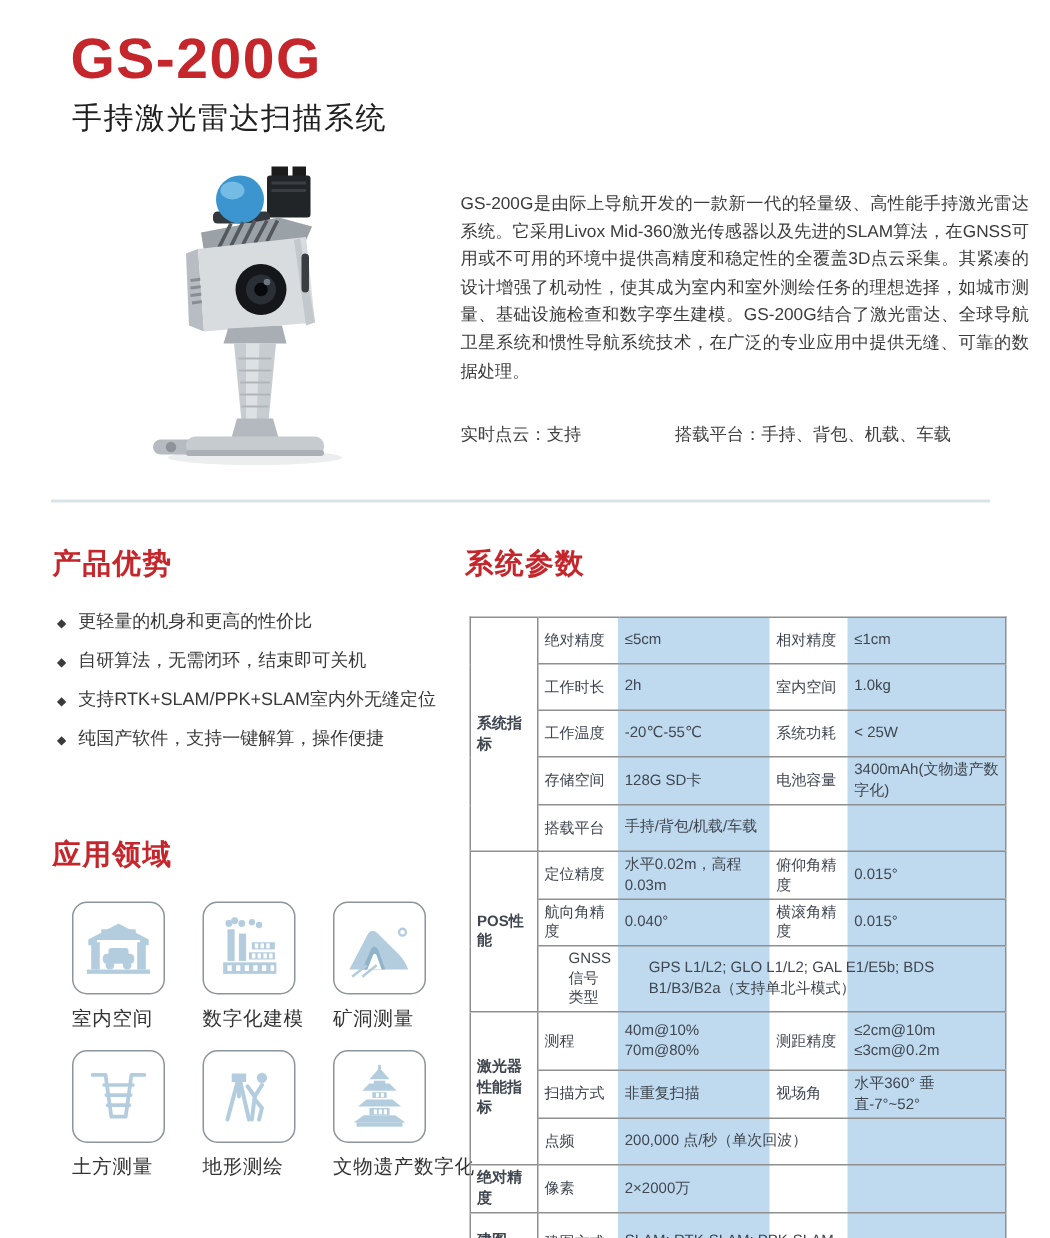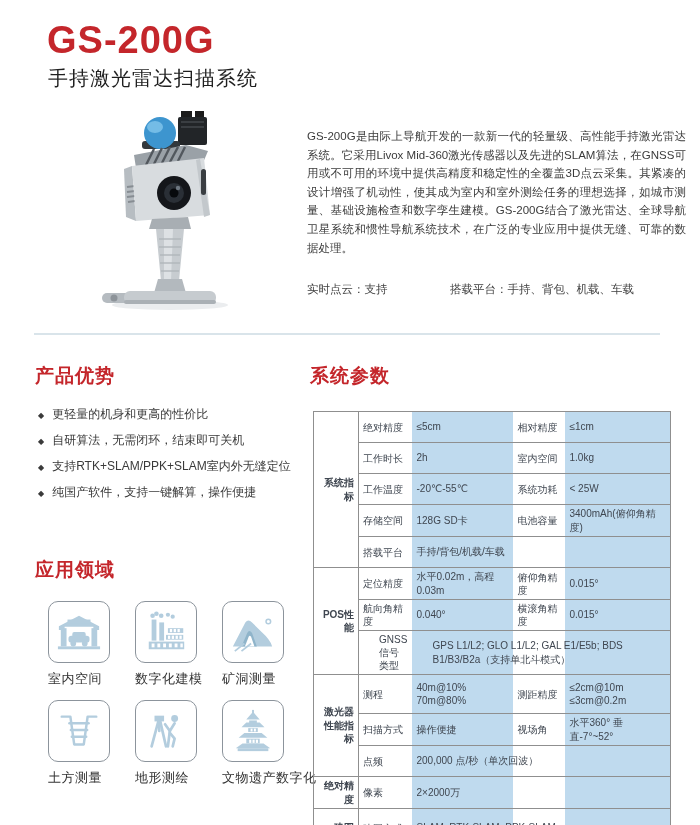--- a/index.html
+++ b/index.html
@@ -31,21 +31,21 @@
   .app-card{width:60px;height:60px;border:1.6px solid #8c949c;border-radius:10px;display:flex;align-items:center;justify-content:center;background:#fff;}
   .app-label{width:63px;margin-top:7px;font-size:13px;color:#333;white-space:nowrap;overflow:visible;letter-spacing:0.5px;}
 
   .spec-wrap{position:absolute;left:313px;top:400px;width:357px;}
   .stripe{position:absolute;top:1px;bottom:1px;background:#bfdaee;z-index:0;}
   .s1{left:99px;width:101px;}
   .s2{left:252px;width:105px;}
   table.spec{position:relative;z-index:1;border-collapse:collapse;width:357px;table-layout:fixed;background:transparent;}
   table.spec{border:1px solid #8f8f8f;}
   table.spec td{border-bottom:1px solid #8f8f8f;padding:2px 4px;font-size:10px;color:#3f4650;vertical-align:middle;background:transparent;}
-  td.sec{border-right:1px solid #8f8f8f;text-align:right;font-weight:700;color:#17365d;font-size:11px;white-space:pre-line;line-height:1.35;padding:2px 1px;}
+  td.sec{border-right:1px solid #8f8f8f;text-align:left;font-weight:700;color:#17365d;font-size:11px;white-space:pre-line;line-height:1.35;padding:2px 1px;}
   td.lbl{text-align:left;color:#46505a;white-space:pre-line;line-height:1.3;padding:2px 2px;}
   td.val{text-align:left;padding-left:7px;white-space:pre-line;line-height:1.35;}
   td.small{font-size:9px;}
   tr.h30 td{height:26px;}
   tr.h42 td{height:38px;padding-left:20px;}
   tr.h38 td{height:34px;}
 </style>
 </head>
 <body>
 
@@ -290,21 +290,21 @@
       <tr class="h30">
         <td class="lbl">工作温度</td>
         <td class="val">-20℃-55℃</td>
         <td class="lbl">系统功耗</td>
         <td class="val">&lt; 25W</td>
       </tr>
       <tr class="h30">
         <td class="lbl">存储空间</td>
         <td class="val">128G SD卡</td>
         <td class="lbl">电池容量</td>
-        <td class="val small">3400mAh(俯仰角精度)</td>
+        <td class="val small">3400mAh(文物遗产数字化)</td>
       </tr>
       <tr class="h30">
         <td class="lbl">搭载平台</td>
         <td class="val small" colspan="3">手持/背包/机载/车载</td>
       </tr>
 
       <tr class="h30">
         <td class="sec" rowspan="3">POS性能</td>
         <td class="lbl">定位精度</td>
         <td class="val small">水平0.02m，高程0.03m</td>
@@ -328,21 +328,21 @@
 性能指标</td>
         <td class="lbl">测程</td>
         <td class="val">40m@10%
 70m@80%</td>
         <td class="lbl">测距精度</td>
         <td class="val">≤2cm@10m
 ≤3cm@0.2m</td>
       </tr>
       <tr class="h30">
         <td class="lbl">扫描方式</td>
-        <td class="val">操作便捷</td>
+        <td class="val">非重复扫描</td>
         <td class="lbl">视场角</td>
         <td class="val small">水平360° 垂直-7°~52°</td>
       </tr>
       <tr class="h30">
         <td class="lbl">点频</td>
         <td class="val" colspan="3">200,000 点/秒（单次回波）</td>
       </tr>
 
       <tr class="h30">
         <td class="sec">绝对精度</td>

